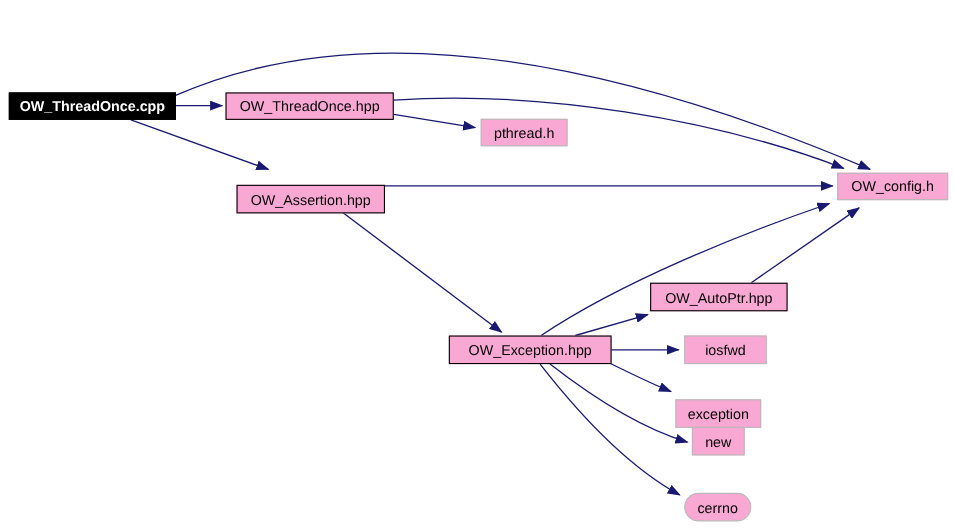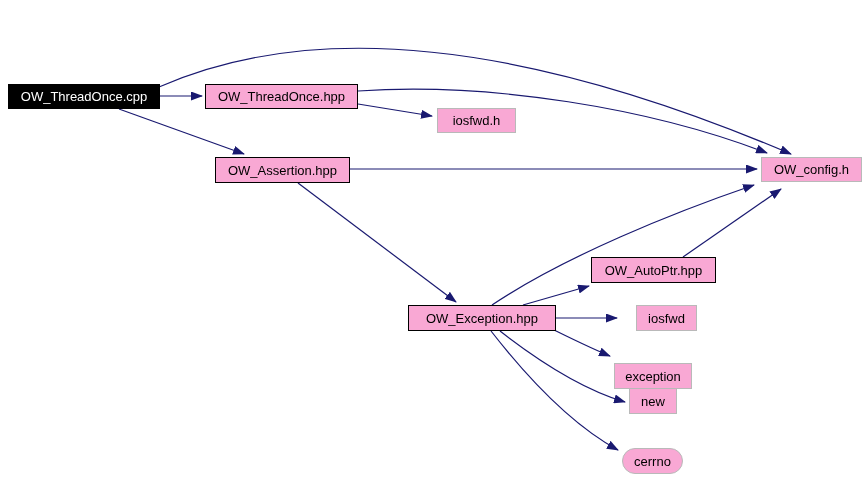--- a/index.html
+++ b/index.html
@@ -33,20 +33,21 @@
     white-space: nowrap;
     display: flex;
     align-items: center;
     justify-content: center;
     cursor: pointer;
   }
   .node.current {
     background: #000000;
     border-color: #000000;
     color: #ffffff;
+    font-weight: bold;
   }
   .node.system {
     border-color: #b9b9b9;
   }
 </style>
 </head>
 <body>
 
 <div class="canvas">
 
@@ -71,31 +72,31 @@
       <path d="M544,325 C570,338 588,347 610,356" marker-end="url(#arrow)"></path>
       <path d="M500,331 C545,366 588,391 625,402" marker-end="url(#arrow)"></path>
       <path d="M491,331 C530,381 574,426 618,450" marker-end="url(#arrow)"></path>
     </g>
   </svg>
 
   <div class="node current" style="left:8px;  top:84px;  width:152px; height:25px;">OW_ThreadOnce.cpp</div>
 
   <div class="node" style="left:205px; top:84px;  width:153px; height:25px;">OW_ThreadOnce.hpp</div>
 
-  <div class="node system" style="left:437px; top:108px; width:79px;  height:25px;">iosfwd.h</div>
+  <div class="node system" style="left:437px; top:108px; width:79px;  height:25px;">pthread.h</div>
 
-  <div class="node" style="left:215px; top:157px; width:135px; height:26px;text-align:right;">OW_Assertion.hpp</div>
+  <div class="node" style="left:215px; top:168px; width:135px; height:26px;text-align:right;">OW_Assertion.hpp</div>
 
   <div class="node system" style="left:761px; top:157px; width:101px; height:25px;">OW_config.h</div>
 
   <div class="node" style="left:591px; top:257px; width:125px; height:26px;">OW_AutoPtr.hpp</div>
 
   <div class="node" style="left:408px; top:305px; width:148px; height:26px;">OW_Exception.hpp</div>
 
-  <div class="node system" style="left:622px; top:305px; width:61px;  height:26px;margin-left:14px;">iosfwd</div>
+  <div class="node system" style="left:622px; top:305px; width:75px;  height:26px;">iosfwd</div>
 
   <div class="node system" style="left:614px; top:363px; width:78px;  height:26px;">exception</div>
 
   <div class="node system" style="left:629px; top:388px; width:48px;  height:26px;">new</div>
 
   <div class="node system" style="left:622px; top:448px; width:61px;  height:26px;border-radius:13px;">cerrno</div>
 
 </div>
 
 </body></html>

